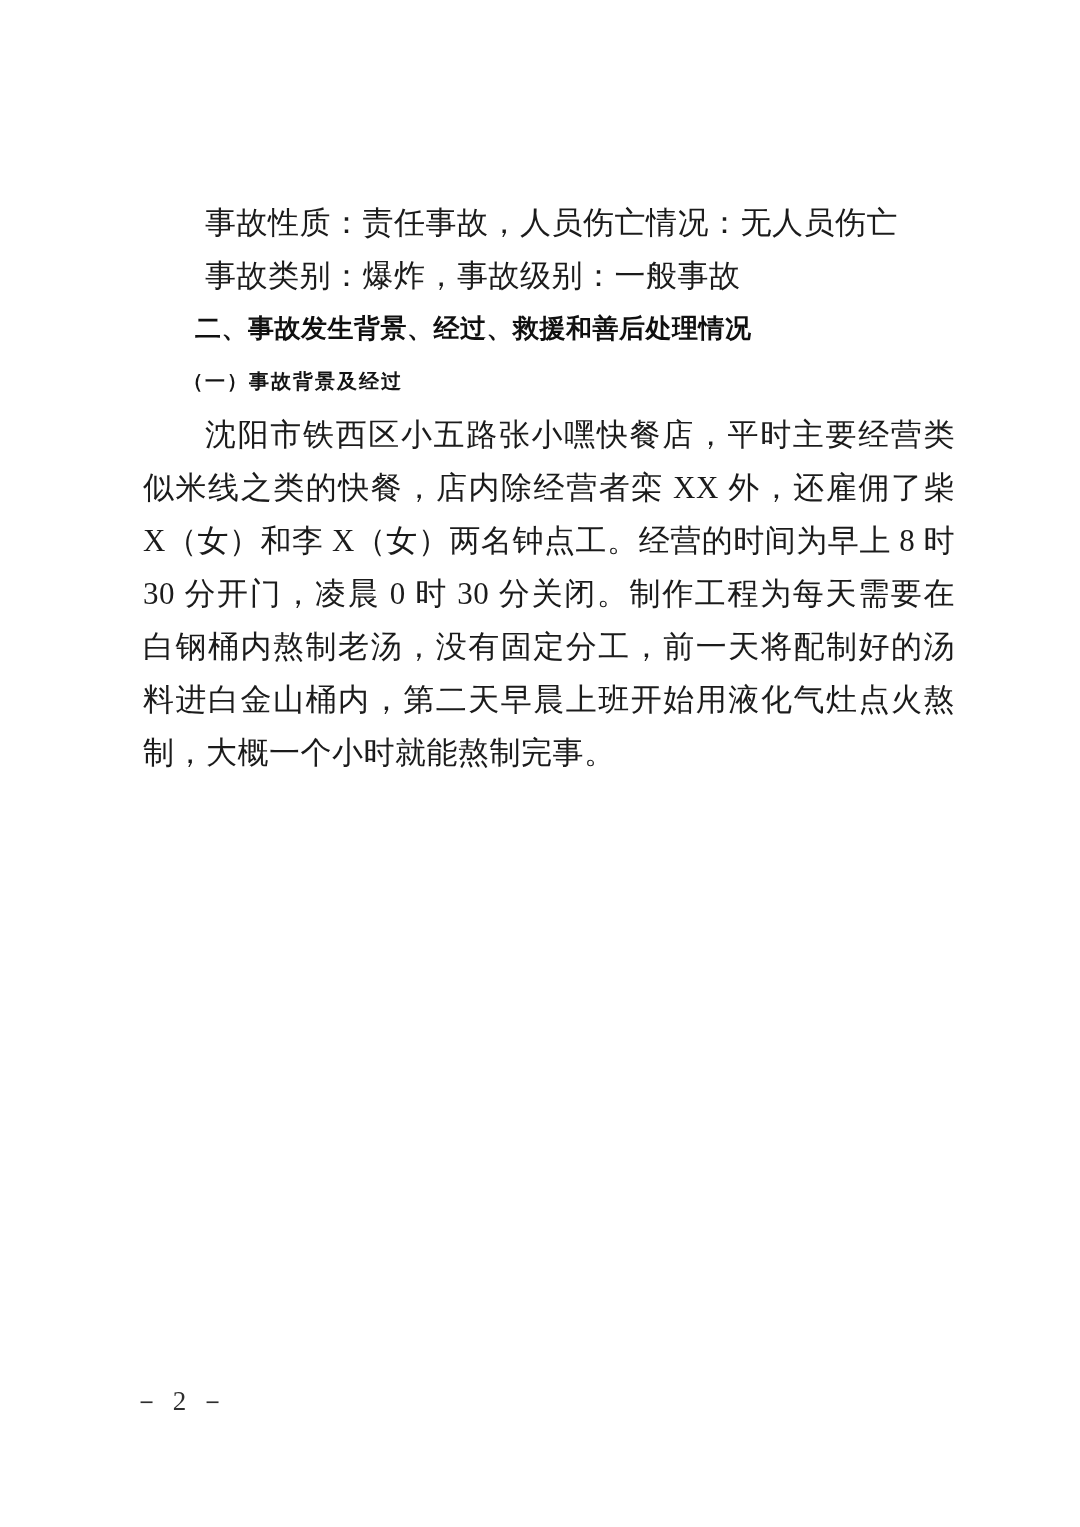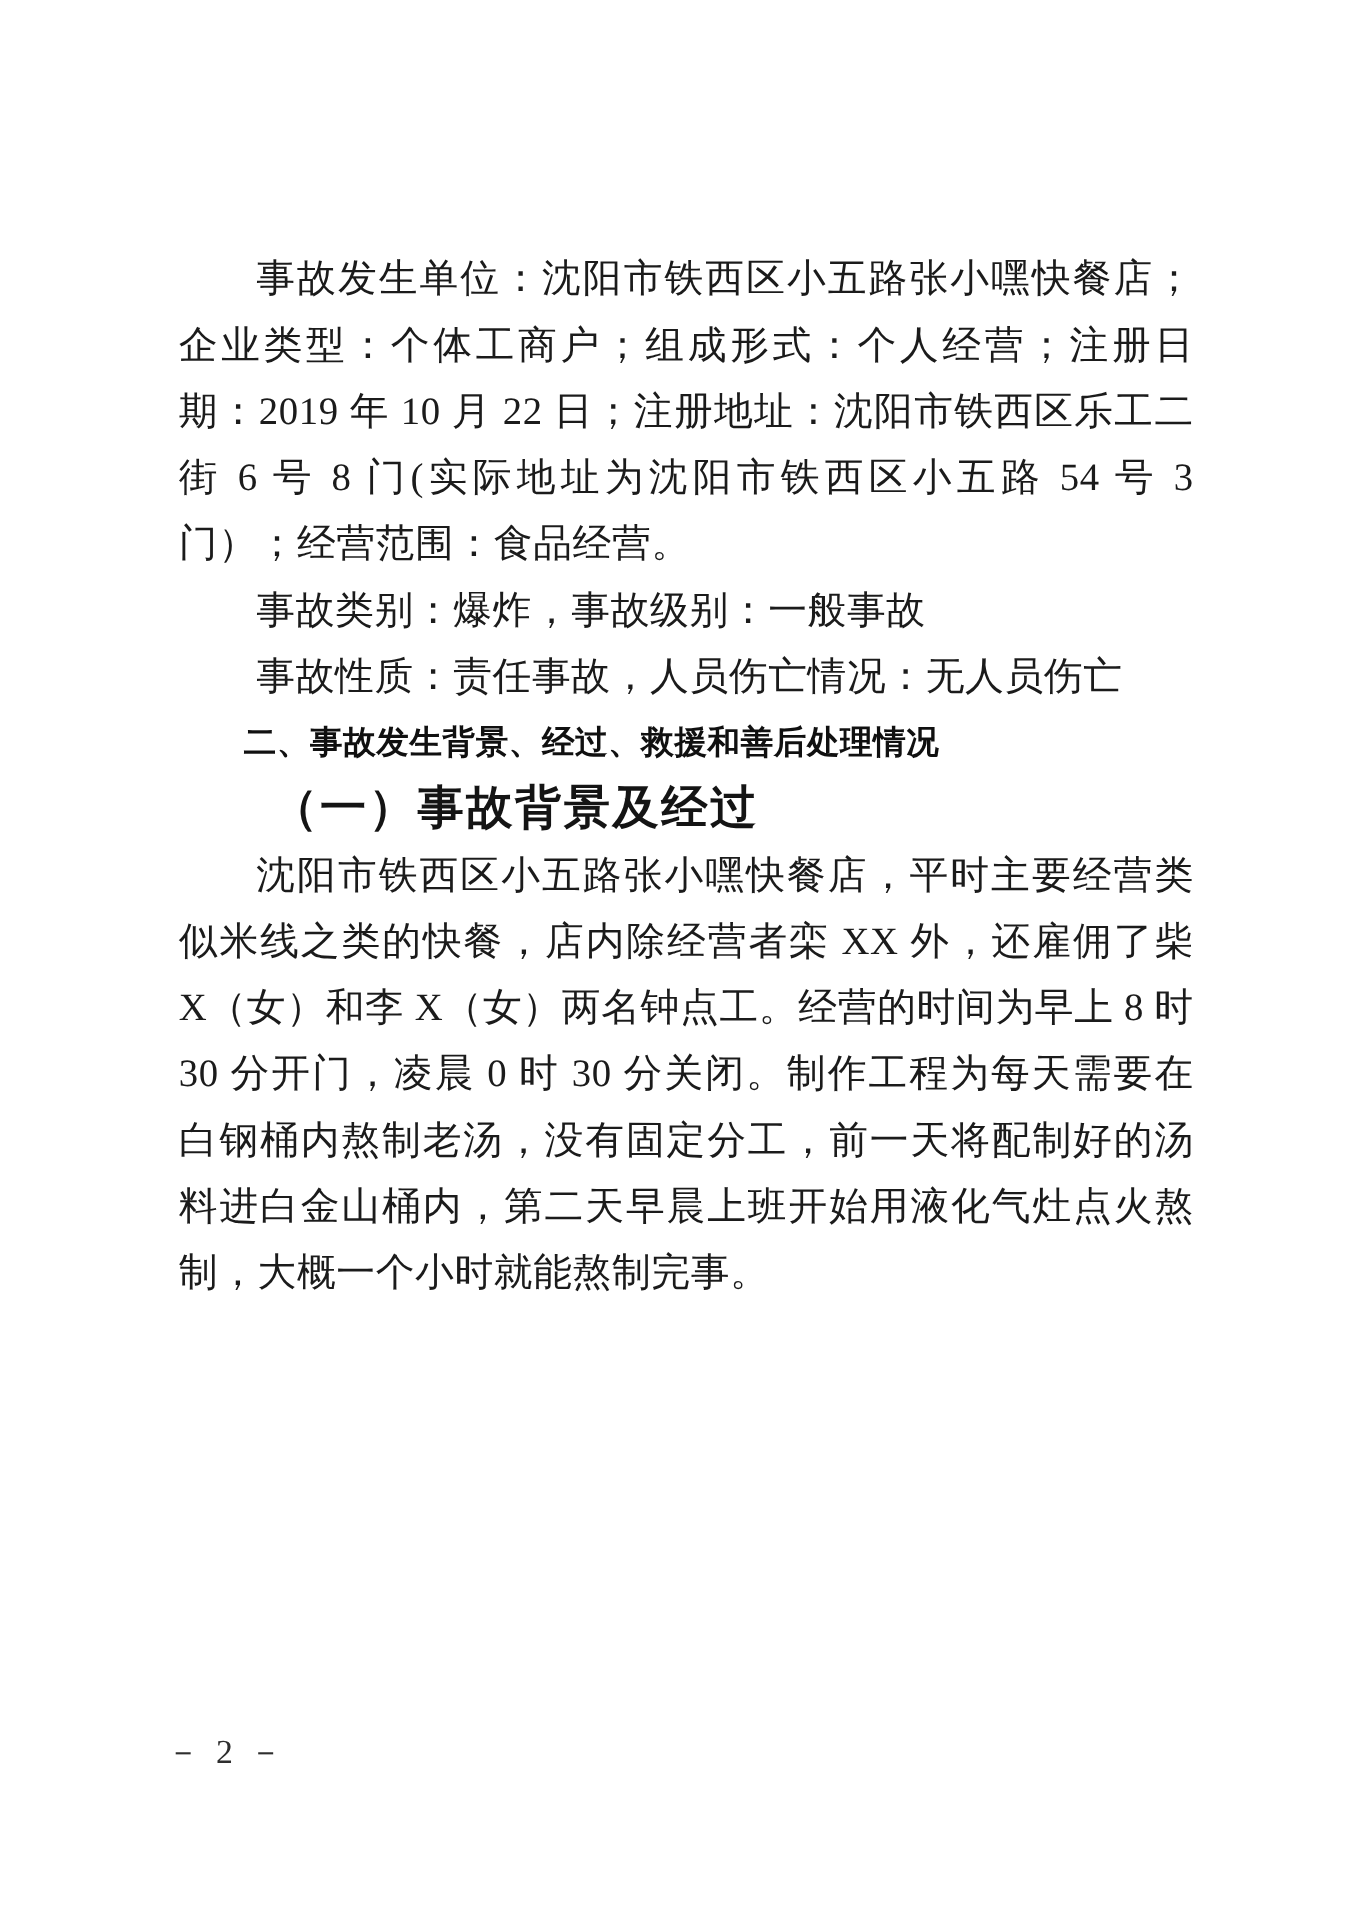--- a/index.html
+++ b/index.html
@@ -37,43 +37,42 @@
     font-weight: 700;
     font-size: 26px;
     line-height: 53px;
     text-indent: 2em;
     letter-spacing: 0.5px;
     color: #101010;
   }
   .sub-heading {
     margin: 0;
     font-weight: 700;
-    font-size: 37px;
+    font-size: 20px;
     line-height: 53px;
     text-indent: 2em;
     letter-spacing: 2px;
     color: #141414;
   }
   .page-number {
     position: absolute;
     left: 133px;
     top: 1383px;
     font-size: 27px;
     line-height: 36px;
     letter-spacing: 3px;
     color: #2e2e2e;
   }
 </style>
 </head>
 <body>
 
 <div class="page">
   <div class="content">
-    <p class="para">事故发生单位：沈阳市铁西区小五路张小嘿快餐店；企业类型：个体工商户；组成形式：个人经营；注册日期：2019 年 10 月 22 日；注册地址：沈阳市铁西区乐工二街 6 号 8 门(实际地址为沈阳市铁西区小五路 54 号 3 门）；经营范围：食品经营。</p>
+    <p class="para">事故性质：责任事故，人员伤亡情况：无人员伤亡</p>
     <p class="para">事故类别：爆炸，事故级别：一般事故</p>
-    <p class="para">事故性质：责任事故，人员伤亡情况：无人员伤亡</p>
     <p class="sec-heading">二、事故发生背景、经过、救援和善后处理情况</p>
     <p class="sub-heading">（一）事故背景及经过</p>
     <p class="para">沈阳市铁西区小五路张小嘿快餐店，平时主要经营类似米线之类的快餐，店内除经营者栾 XX 外，还雇佣了柴 X（女）和李 X（女）两名钟点工。经营的时间为早上 8 时 30 分开门，凌晨 0 时 30 分关闭。制作工程为每天需要在白钢桶内熬制老汤，没有固定分工，前一天将配制好的汤料进白金山桶内，第二天早晨上班开始用液化气灶点火熬制，大概一个小时就能熬制完事。</p>
   </div>
 
   <div class="page-number">－ 2 －</div>
 </div>
 
 </body></html>

